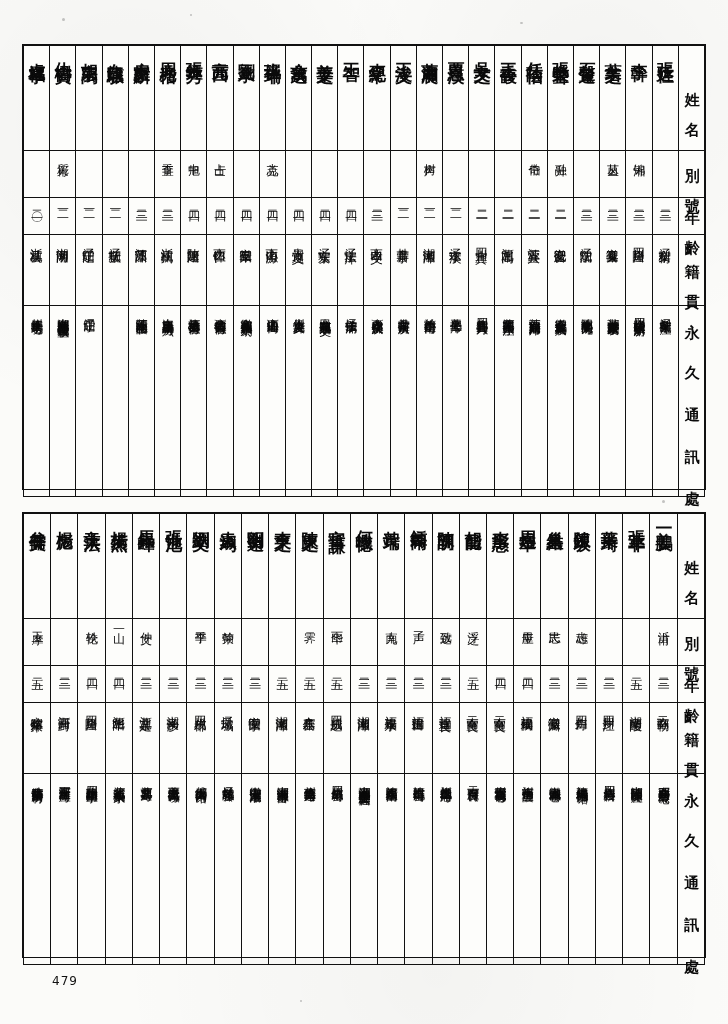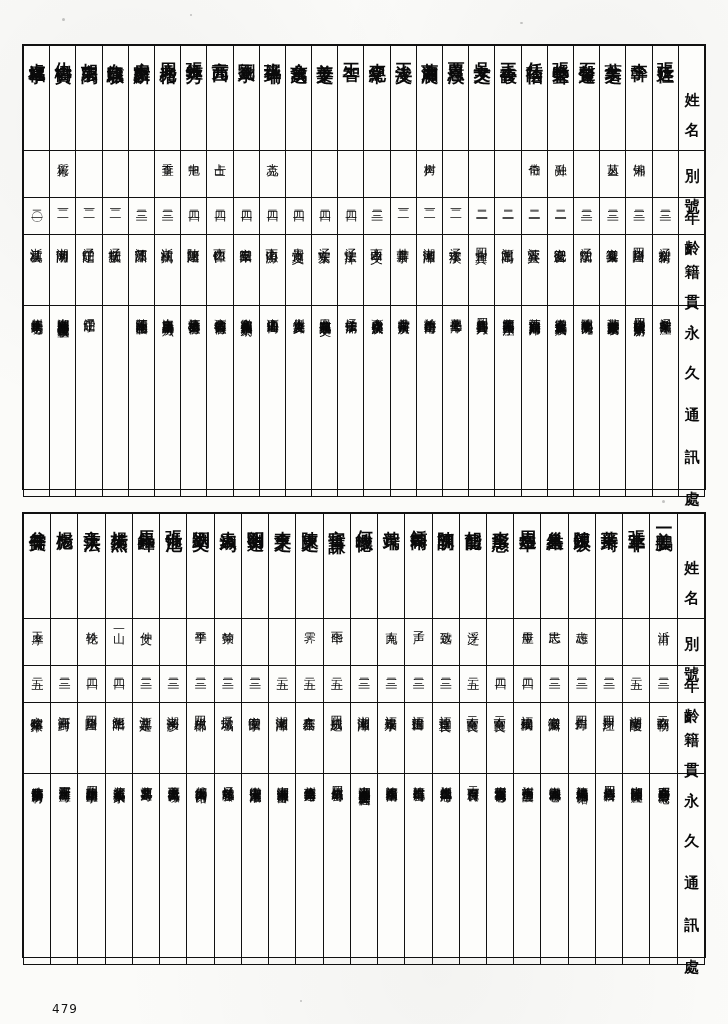--- a/index.html
+++ b/index.html
@@ -109,21 +109,20 @@
     letter-spacing: 12px;
   }
   .page-number {
     position: absolute;
     left: 52px;
     top: 974px;
     font-size: 12px;
     font-family: "DejaVu Sans", "Liberation Sans", sans-serif;
     color: #111;
     letter-spacing: 1px;
-    margin-top: 28px;
   }
   
   .speck {
     position: absolute;
     background: #8a8a8a;
     opacity: 0.5;
     border-radius: 50%;
     pointer-events: none;
   }
 </style>

